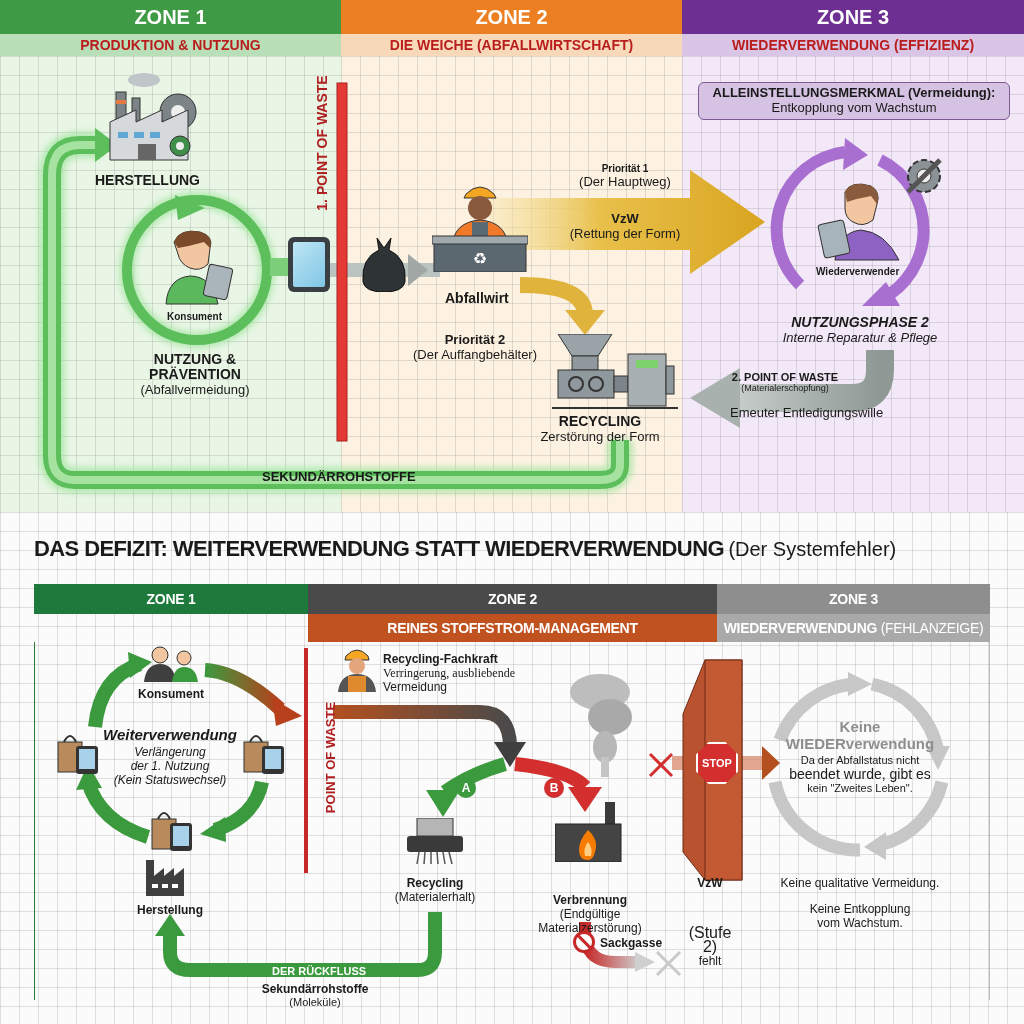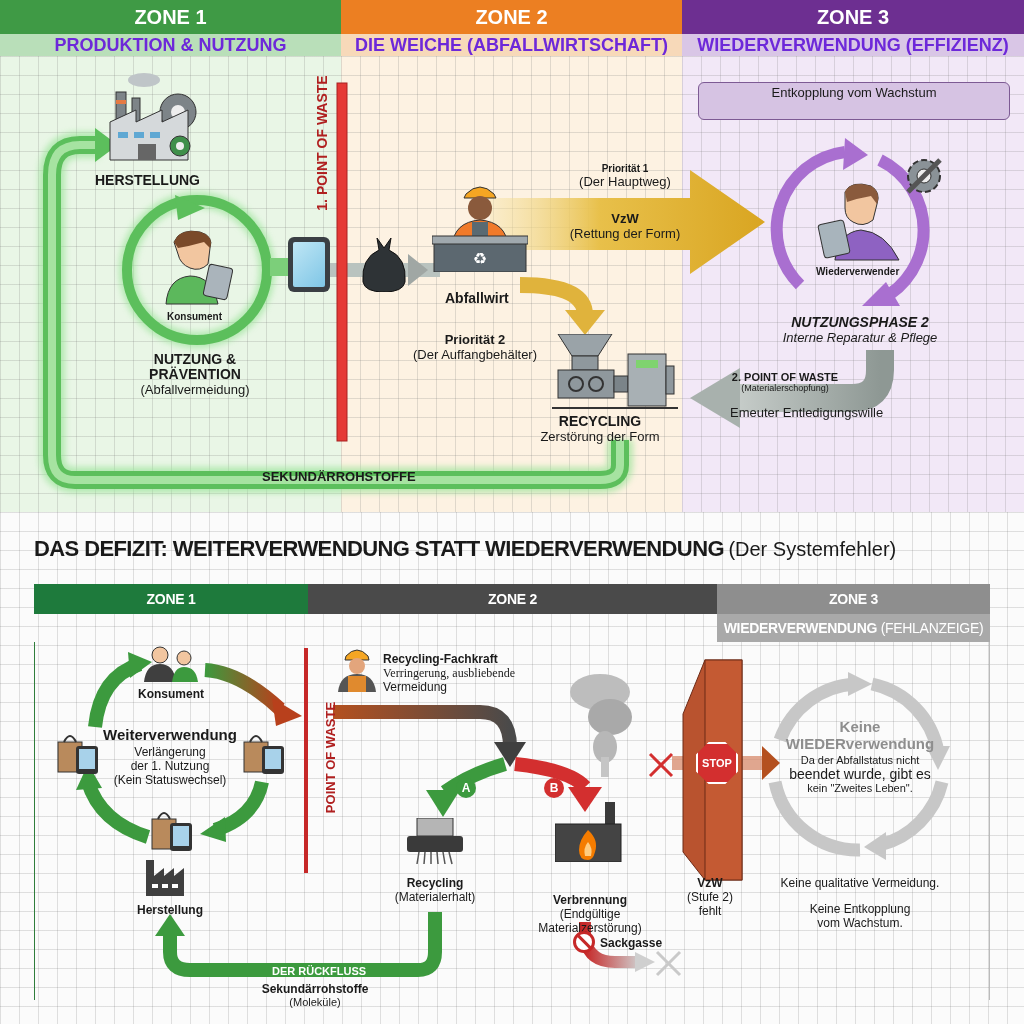--- a/index.html
+++ b/index.html
@@ -16,22 +16,22 @@
       linear-gradient(90deg, rgba(120,120,120,0.22) 1px, transparent 1px);
     background-size: 19px 19px;
   }
   .abs { position: absolute; }
   .center { text-align: center; }
 
   
   #top { position: absolute; left: 0; top: 0; width: 1024px; height: 512px; }
   .zone-head { position: absolute; top: 0; height: 34px; color: #fff; font-weight: bold; font-size: 20px;
                display: flex; align-items: center; justify-content: center; }
-  .zone-sub { position: absolute; top: 34px; height: 22px; font-weight: bold; font-size: 18px;
-              display: flex; align-items: center; justify-content: center; color: #6d28d9; }
+  .zone-sub { position: absolute; top: 34px; height: 22px; font-weight: bold; font-size: 14px;
+              display: flex; align-items: center; justify-content: center; color: #b91c1c; }
   .zone-body { position: absolute; top: 56px; height: 456px; }
 
   .lbl-b { font-weight: bold; font-size: 14px; }
   .lbl { font-size: 13px; }
 
   
   #bottom { position: absolute; left: 0; top: 512px; width: 1024px; height: 512px; }
   .b-head { position: absolute; height: 30px; color: #fff; font-weight: bold; font-size: 14px;
             display: flex; align-items: center; justify-content: center; letter-spacing: -0.3px; }
   .b-sub { position: absolute; height: 28px; color: #fff; font-weight: bold; font-size: 14px;
@@ -186,20 +186,21 @@
     </svg>
   </div>
   <div class="abs center" style="left:520px;top:413px;width:160px;">
     <div class="lbl-b">RECYCLING</div>
     <div class="lbl">Zerstörung der Form</div>
   </div>
 
   <div class="abs lbl-b" style="left:262px;top:469px;font-size:13px;">SEKUNDÄRROHSTOFFE</div>
 
   <div class="abs center" style="left:698px;top:82px;width:312px;height:38px;background:#d6c3e3;border:1.5px solid #7d5a94;border-radius:6px;padding-top:2px;">
+    <div class="lbl-b" style="font-size:13px;">ALLEINSTELLUNGSMERKMAL (Vermeidung):</div>
     <div class="lbl">Entkopplung vom Wachstum</div>
   </div>
   <div class="abs" style="left:900px;top:152px;">
     <svg width="48" height="48" viewBox="0 0 48 48">
       <circle cx="24" cy="24" r="16" fill="#8a9297" stroke="#333" stroke-width="2" stroke-dasharray="6 3"></circle>
       <circle cx="24" cy="24" r="7" fill="#eee" stroke="#333"></circle>
       <line x1="8" y1="40" x2="40" y2="8" stroke="#555" stroke-width="5"></line>
     </svg>
   </div>
   <div class="abs" style="left:815px;top:182px;">
@@ -224,20 +225,21 @@
 
 <div id="bottom" class="grid-bg">
   <div class="abs" style="left:34px;top:24px;white-space:nowrap;">
     <span style="font-weight:bold;font-size:22px;letter-spacing:-0.6px;">DAS DEFIZIT: WEITERVERWENDUNG STATT WIEDERVERWENDUNG</span>
     <span style="font-size:20px;">(Der Systemfehler)</span>
   </div>
 
   <div class="b-head" style="left:34px;top:72px;width:274px;background:#1e7a3c;">ZONE 1</div>
   <div class="b-head" style="left:308px;top:72px;width:409px;background:#4a4a4a;">ZONE 2</div>
   <div class="b-head" style="left:717px;top:72px;width:273px;background:#8e8e8e;">ZONE 3</div>
+  <div class="b-sub" style="left:308px;top:102px;width:409px;background:#c0521f;">REINES STOFFSTROM-MANAGEMENT</div>
   <div class="b-sub" style="left:717px;top:102px;width:273px;background:#a9a9a9;">
     <span>WIEDERVERWENDUNG</span>&nbsp;<span style="font-weight:normal;">(FEHLANZEIGE)</span>
   </div>
   <div class="abs" style="left:34px;top:130px;width:956px;height:358px;border-left:1.5px solid #2f7d3b;border-right:1px solid #bbb;"></div>
 
   <svg class="abs" style="left:0;top:0" width="1024" height="512">
     <defs>
       <linearGradient id="gr2red" x1="0" y1="0" x2="1" y2="0">
         <stop offset="0" stop-color="#3c9a3e"></stop>
           <stop offset="1" stop-color="#b8401c"></stop>
@@ -326,21 +328,21 @@
   </div>
   <div class="abs" style="left:150px;top:295px;">
     <svg width="46" height="46" viewBox="0 0 46 46">
         <rect x="2" y="12" width="24" height="30" fill="#b98a5c" stroke="#333"></rect>
         <path d="M8 12 Q14 0 20 12" fill="none" stroke="#333" stroke-width="2"></path>
         <rect x="20" y="16" width="22" height="28" rx="3" fill="#333"></rect>
         <rect x="23" y="19" width="16" height="20" fill="#a8d2ea"></rect>
       </svg>
   </div>
 
-  <div class="abs center" style="left:95px;top:214px;width:150px;">
+  <div class="abs center" style="left:95px;top:214px;width:150px;font-style:italic;">
     <div style="font-weight:bold;font-size:15px;">Weiterverwendung</div>
     <div style="font-size:12px;margin-top:2px;">Verlängerung</div>
     <div style="font-size:12px;">der 1. Nutzung</div>
     <div style="font-size:12px;">(Kein Statuswechsel)</div>
   </div>
 
   <div class="abs" style="left:144px;top:346px;">
     <svg width="42" height="38" viewBox="0 0 42 38">
         <polygon points="2,38 2,2 10,2 10,18 20,10 20,18 30,10 30,18 40,10 40,38" fill="#3f3f3f"></polygon>
         <rect x="8" y="26" width="6" height="4" fill="#fff"></rect>
@@ -418,21 +420,21 @@
   <div class="abs center" style="left:255px;top:470px;width:120px;">
     <div style="font-weight:bold;font-size:12px;">Sekundärrohstoffe</div>
     <div style="font-size:11px;">(Moleküle)</div>
   </div>
 
   <div class="abs" style="left:696px;top:230px;width:42px;height:42px;background:#d32f2f;border:2px solid #fff;clip-path:polygon(30% 0,70% 0,100% 30%,100% 70%,70% 100%,30% 100%,0 70%,0 30%);display:flex;align-items:center;justify-content:center;">
     <span style="color:#fff;font-weight:bold;font-size:11px;">STOP</span>
   </div>
   <div class="abs center" style="left:680px;top:364px;width:60px;line-height:14px;">
     <div style="font-weight:bold;font-size:12px;">VzW</div>
-    <div style="font-size:12px;">(Stufe 2)</div>
+    <div style="font-size:16px;margin-top:36px;">(Stufe 2)</div>
     <div style="font-size:12px;">fehlt</div>
   </div>
 
   <div class="abs center" style="left:770px;top:206px;width:180px;">
     <div style="font-weight:bold;font-size:15px;color:#8e8e8e;">Keine</div>
     <div style="font-weight:bold;font-size:15px;color:#8e8e8e;">WIEDERverwendung</div>
     <div style="font-size:11px;margin-top:2px;">Da der Abfallstatus nicht</div>
     <div style="font-size:14px;">beendet wurde, gibt es</div>
     <div style="font-size:11px;">kein "Zweites Leben".</div>
   </div>

